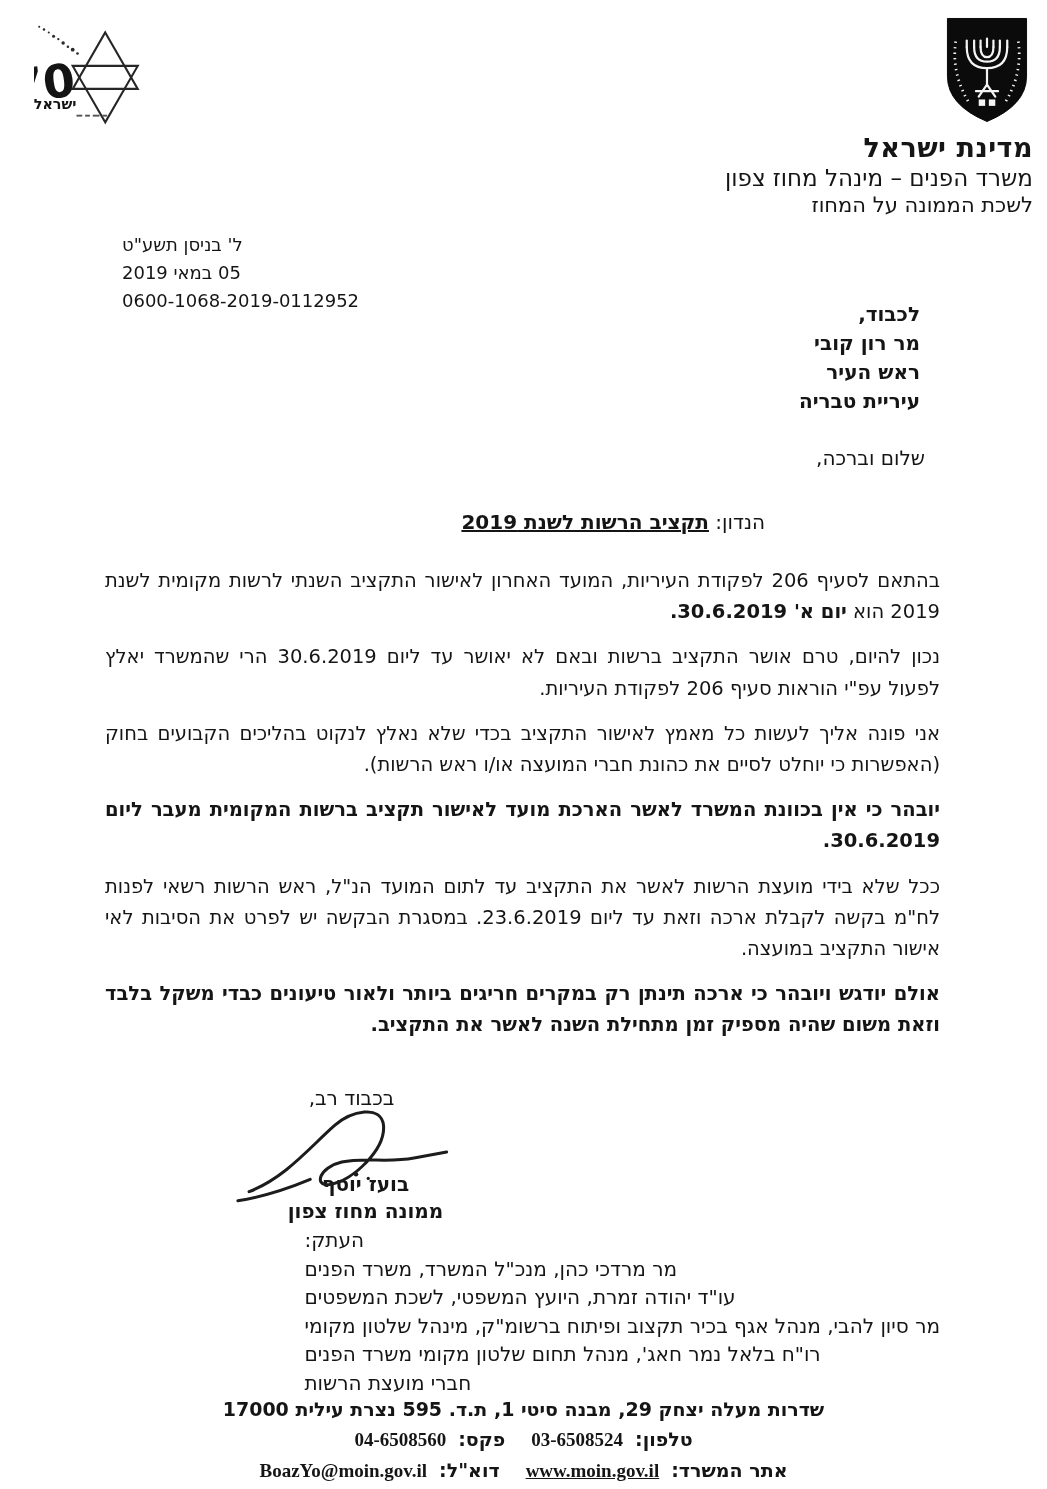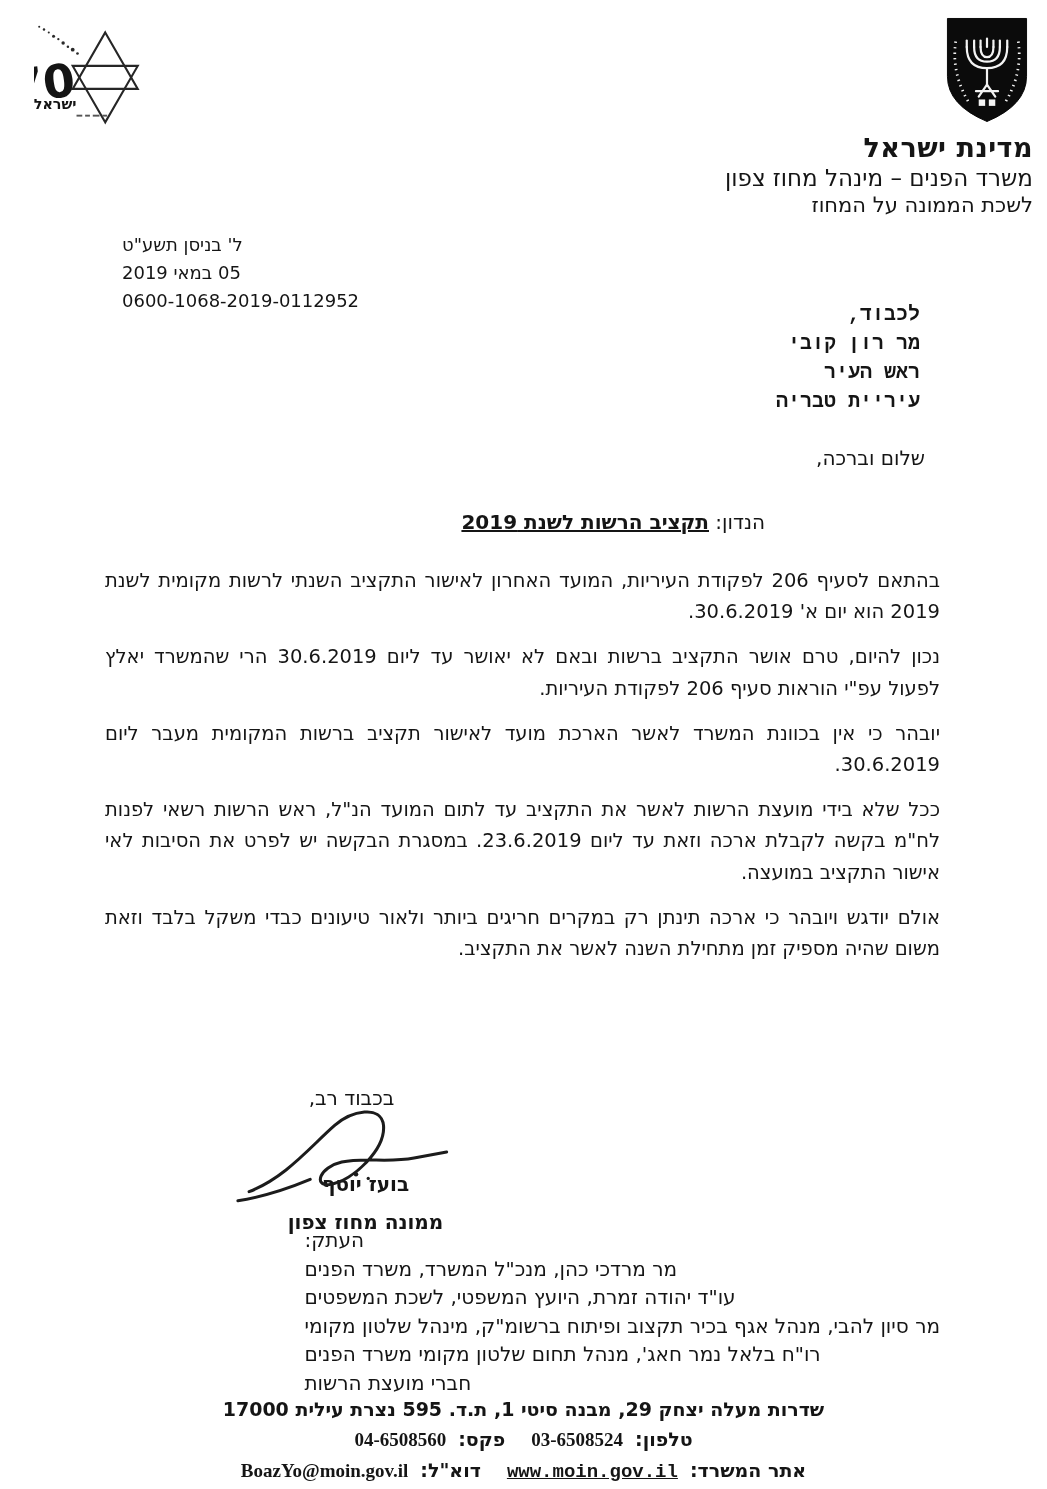--- a/index.html
+++ b/index.html
@@ -28,59 +28,59 @@
     position:absolute; left:122px; top:231px;
     direction:rtl; text-align:left;
     font-size:18px; line-height:1.55;
   }
   .date-block .ref { direction:ltr; unicode-bidi:embed; display:block; }
 
   
   .recipient {
     position:absolute; right:127px; top:300px;
     text-align:right; font-weight:bold;
-    font-size:20px; line-height:1.45;font-family:Liberation Mono, monospace;
+    font-size:20px; line-height:1.45;
   }
   .greeting {
     position:absolute; right:122px; top:446px;
     font-size:20px;
   }
 
   
   .subject { position:absolute; right:282px; top:510px; font-size:20px; }
   .subject .subject-title { font-weight:bold; text-decoration:underline; }
 
   
   .letter-body {
     position:absolute; right:107px; left:105px; top:565px;
     font-size:19.5px; line-height:1.6; text-align:justify;
   }
   .letter-body p { margin-bottom:14px; }
-  .seg-bold { font-weight:normal; }
+  .seg-bold { font-weight:bold; }
 
   
   .closing { position:absolute; left:248px; top:1086px; width:235px; text-align:center; font-size:20px; }
   .closing .regards { padding-right:28px; }
   .closing .sig-name  { font-weight:bold; margin-top:62px; }
-  .closing .sig-title { font-weight:bold; margin-top:14px; }
+  .closing .sig-title { font-weight:bold; margin-top:3px; }
   .signature-svg { position:absolute; left:-18px; top:14px; width:250px; height:112px; pointer-events:none; }
 
   
   .cc-block {
     position:absolute; right:107px; top:1226px;
     text-align:left; font-size:20px; line-height:1.43;
   }
 
   
   .footer {
     position:absolute; left:0; right:0; top:1394px;
     text-align:center; font-size:19px; line-height:1.58; font-weight:bold;
   }
   .footer .latin { font-family:"Liberation Serif", serif; font-weight:bold; unicode-bidi:embed; direction:ltr; }
-  .footer .site  { text-decoration:underline;font-family:Liberation Mono, monospace; }
+  .footer .site  { text-decoration:underline; }
   .footer .sep   { display:inline-block; width:26px; }
   .footer .sep-s { display:inline-block; width:12px; }
 </style>
 </head>
 <body>
 
 <div class="page">
 
   <svg class="logo70" viewBox="0 0 135 115" aria-hidden="true">
     <g fill="#2a2a2a">
@@ -161,20 +161,23 @@
   </div>
 
   <div class="letter-body">
     <p>
       <span>בהתאם לסעיף 206 לפקודת העיריות, המועד האחרון לאישור התקציב השנתי לרשות מקומית לשנת 2019 הוא </span><span class="seg-bold">יום א' 30.6.2019.</span>
     </p>
     <p>
       <span>נכון להיום, טרם אושר התקציב ברשות ובאם לא יאושר עד ליום 30.6.2019 הרי שהמשרד יאלץ לפעול עפ"י הוראות סעיף 206 לפקודת העיריות.</span>
     </p>
     <p>
+      <span>אני פונה אליך לעשות כל מאמץ לאישור התקציב בכדי שלא נאלץ לנקוט בהליכים הקבועים בחוק (האפשרות כי יוחלט לסיים את כהונת חברי המועצה או/ו ראש הרשות).</span>
+    </p>
+    <p>
       <span class="seg-bold">יובהר כי אין בכוונת המשרד לאשר הארכת מועד לאישור תקציב ברשות המקומית מעבר ליום 30.6.2019.</span>
     </p>
     <p>
       <span>ככל שלא בידי מועצת הרשות לאשר את התקציב עד לתום המועד הנ"ל, ראש הרשות רשאי לפנות לח"מ בקשה לקבלת ארכה וזאת עד ליום 23.6.2019. במסגרת הבקשה יש לפרט את הסיבות לאי אישור התקציב במועצה.</span>
     </p>
     <p>
       <span class="seg-bold">אולם יודגש ויובהר כי ארכה תינתן רק במקרים חריגים ביותר ולאור טיעונים כבדי משקל בלבד וזאת משום שהיה מספיק זמן מתחילת השנה לאשר את התקציב.</span>
     </p>
   </div>
 

